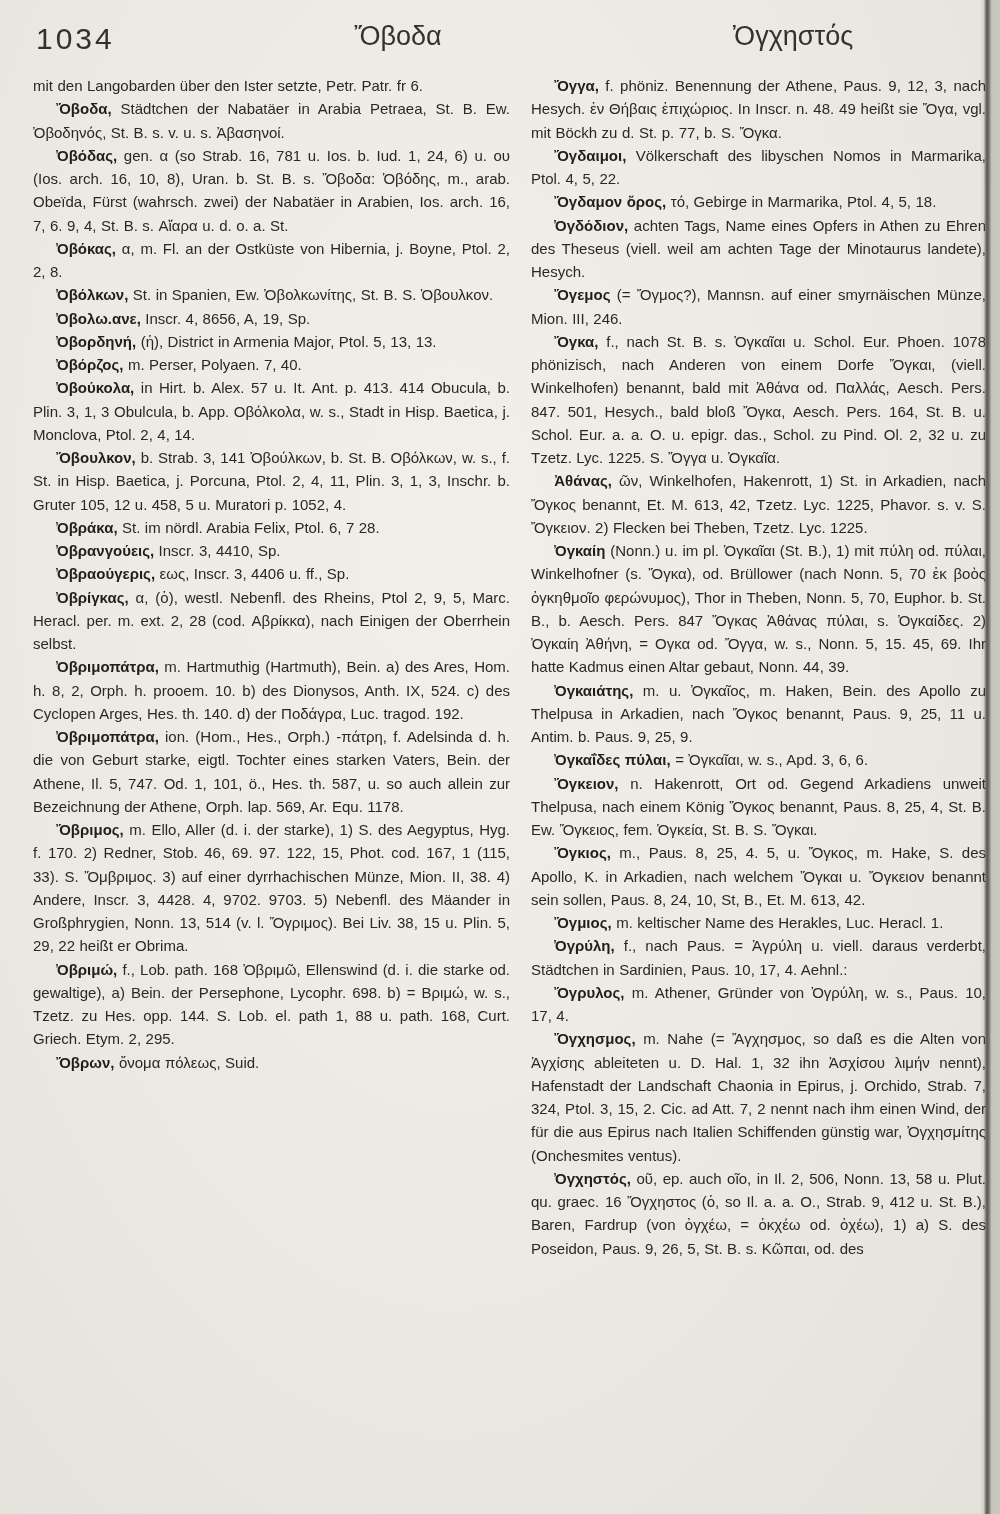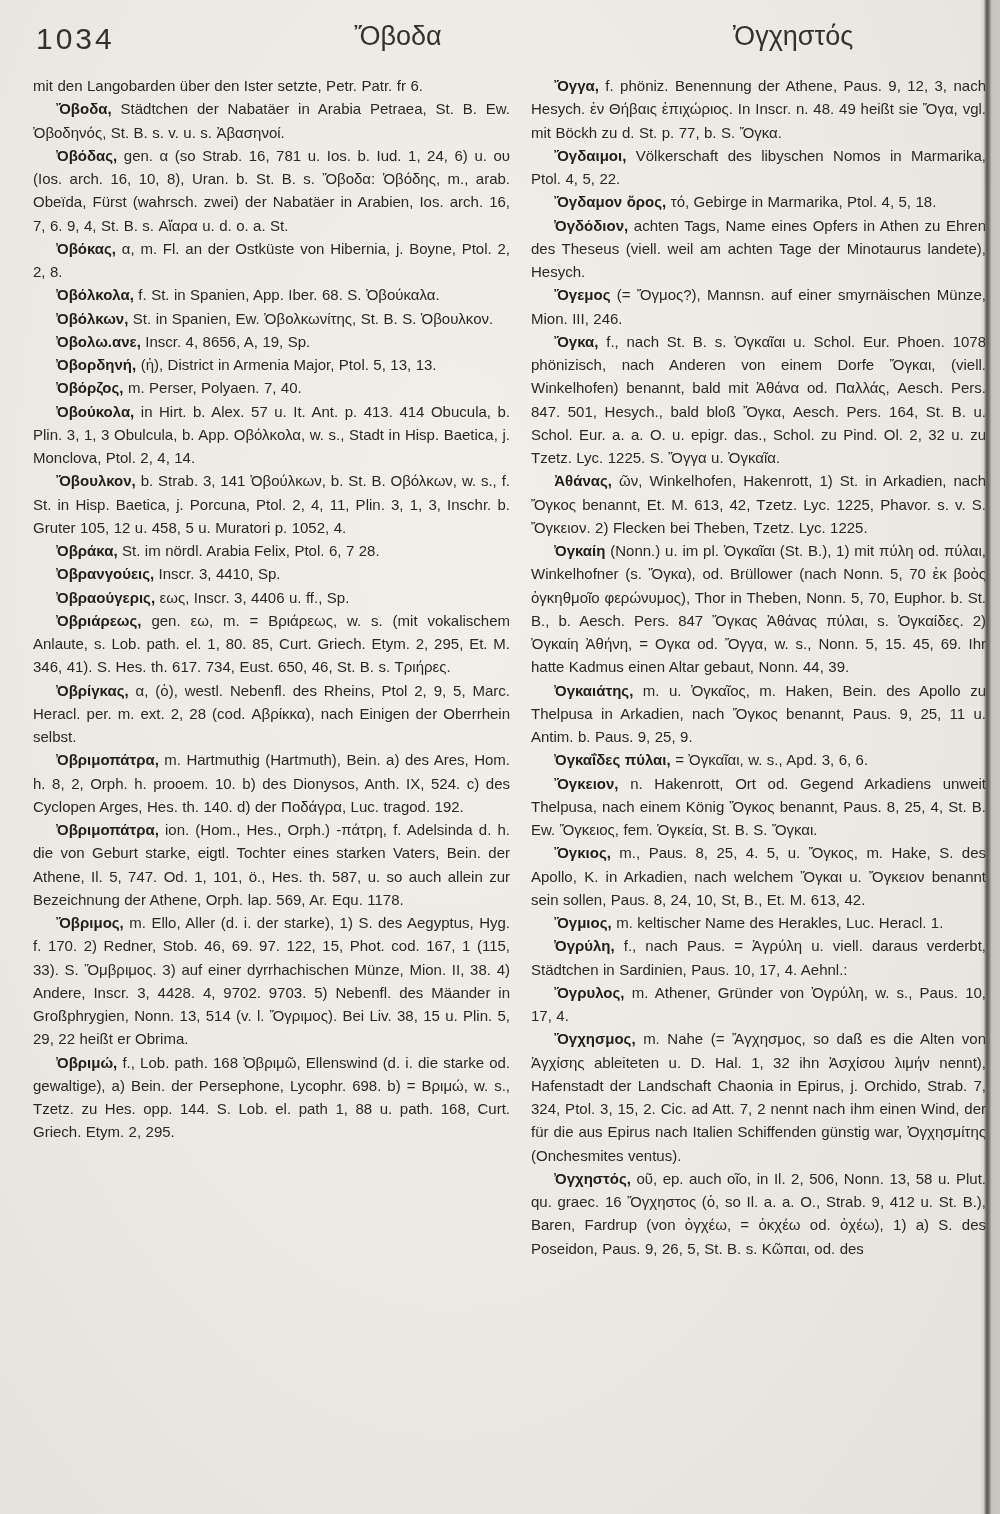--- a/index.html
+++ b/index.html
@@ -56,36 +56,35 @@
 
 <div class="sheet">
   <div class="pagenum">1034</div>
   <div class="colhead left">Ὄβοδα</div>
   <div class="colhead right">Ὀγχηστός</div>
   <div class="col colL" id="col-left">
       <p class="entry cont"><span>mit den Langobarden über den Ister setzte, Petr. Patr. fr 6.</span></p>
       <p class="entry"><span class="head">Ὄβοδα,</span> <span>Städtchen der Nabatäer in Arabia Petraea, St. B. Ew. Ὀβοδηνός, St. B. s. v. u. s. Ἀβασηνοί.</span></p>
       <p class="entry"><span class="head">Ὀβόδας,</span> <span>gen. α (so Strab. 16, 781 u. Ios. b. Iud. 1, 24, 6) u. ου (Ios. arch. 16, 10, 8), Uran. b. St. B. s. Ὄβοδα: Ὀβόδης, m., arab. Obeïda, Fürst (wahrsch. zwei) der Nabatäer in Arabien, Ios. arch. 16, 7, 6. 9, 4, St. B. s. Αἴαρα u. d. o. a. St.</span></p>
       <p class="entry"><span class="head">Ὀβόκας,</span> <span>α, m. Fl. an der Ostküste von Hibernia, j. Boyne, Ptol. 2, 2, 8.</span></p>
-      <p class="entry"><span class="head">Ὀβόλκολα,</span> <span>f. St. in Spanien, App. Iber. 68. S. Ὀβούκαλα.</span></p>
       <p class="entry"><span class="head">Ὀβόλκων,</span> <span>St. in Spanien, Ew. Ὀβολκωνίτης, St. B. S. Ὀβουλκον.</span></p>
       <p class="entry"><span class="head">Ὀβολω.ανε,</span> <span>Inscr. 4, 8656, A, 19, Sp.</span></p>
       <p class="entry"><span class="head">Ὀβορδηνή,</span> <span>(ἡ), District in Armenia Major, Ptol. 5, 13, 13.</span></p>
       <p class="entry"><span class="head">Ὀβόρζος,</span> <span>m. Perser, Polyaen. 7, 40.</span></p>
       <p class="entry"><span class="head">Ὀβούκολα,</span> <span>in Hirt. b. Alex. 57 u. It. Ant. p. 413. 414 Obucula, b. Plin. 3, 1, 3 Obulcula, b. App. Οβόλκολα, w. s., Stadt in Hisp. Baetica, j. Monclova, Ptol. 2, 4, 14.</span></p>
       <p class="entry"><span class="head">Ὄβουλκον,</span> <span>b. Strab. 3, 141 Ὀβούλκων, b. St. B. Οβόλκων, w. s., f. St. in Hisp. Baetica, j. Porcuna, Ptol. 2, 4, 11, Plin. 3, 1, 3, Inschr. b. Gruter 105, 12 u. 458, 5 u. Muratori p. 1052, 4.</span></p>
       <p class="entry"><span class="head">Ὀβράκα,</span> <span>St. im nördl. Arabia Felix, Ptol. 6, 7 28.</span></p>
       <p class="entry"><span class="head">Ὀβρανγούεις,</span> <span>Inscr. 3, 4410, Sp.</span></p>
       <p class="entry"><span class="head">Ὀβραούγερις,</span> <span>εως, Inscr. 3, 4406 u. ff., Sp.</span></p>
-      <p class="entry"><span class="head">Ὀβριάρεως,</span> <span>gen. εω, m. = Βριάρεως, w. s. (mit vokalischem Anlaute, s. Lob. path. el. 1, 80. 85, Curt. Griech. Etym. 2, 295, Et. M. 346, 41). S. Hes. th. 617. 734, Eust. 650, 46, St. B. s. Τριήρες.</span></p>
       <p class="entry"><span class="head">Ὀβρίγκας,</span> <span>α, (ὁ), westl. Nebenfl. des Rheins, Ptol 2, 9, 5, Marc. Heracl. per. m. ext. 2, 28 (cod. Αβρίκκα), nach Einigen der Oberrhein selbst.</span></p>
       <p class="entry"><span class="head">Ὀβριμοπάτρα,</span> <span>m. Hartmuthig (Hartmuth), Bein. a) des Ares, Hom. h. 8, 2, Orph. h. prooem. 10. b) des Dionysos, Anth. IX, 524. c) des Cyclopen Arges, Hes. th. 140. d) der Ποδάγρα, Luc. tragod. 192.</span></p>
       <p class="entry"><span class="head">Ὀβριμοπάτρα,</span> <span>ion. (Hom., Hes., Orph.) -πάτρη, f. Adelsinda d. h. die von Geburt starke, eigtl. Tochter eines starken Vaters, Bein. der Athene, Il. 5, 747. Od. 1, 101, ö., Hes. th. 587, u. so auch allein zur Bezeichnung der Athene, Orph. lap. 569, Ar. Equ. 1178.</span></p>
       <p class="entry"><span class="head">Ὄβριμος,</span> <span>m. Ello, Aller (d. i. der starke), 1) S. des Aegyptus, Hyg. f. 170. 2) Redner, Stob. 46, 69. 97. 122, 15, Phot. cod. 167, 1 (115, 33). S. Ὄμβριμος. 3) auf einer dyrrhachischen Münze, Mion. II, 38. 4) Andere, Inscr. 3, 4428. 4, 9702. 9703. 5) Nebenfl. des Mäander in Großphrygien, Nonn. 13, 514 (v. l. Ὄγριμος). Bei Liv. 38, 15 u. Plin. 5, 29, 22 heißt er Obrima.</span></p>
       <p class="entry"><span class="head">Ὀβριμώ,</span> <span>f., Lob. path. 168 Ὀβριμῶ, Ellenswind (d. i. die starke od. gewaltige), a) Bein. der Persephone, Lycophr. 698. b) = Βριμώ, w. s., Tzetz. zu Hes. opp. 144. S. Lob. el. path 1, 88 u. path. 168, Curt. Griech. Etym. 2, 295.</span></p>
+      <p class="entry"><span class="head">Ὄβρων,</span> <span>ὄνομα πόλεως, Suid.</span></p>
     </div>
   <div class="col colR" id="col-right">
       <p class="entry"><span class="head">Ὄγγα,</span> <span>f. phöniz. Benennung der Athene, Paus. 9, 12, 3, nach Hesych. ἐν Θήβαις ἐπιχώριος. In Inscr. n. 48. 49 heißt sie Ὄγα, vgl. mit Böckh zu d. St. p. 77, b. S. Ὄγκα.</span></p>
       <p class="entry"><span class="head">Ὄγδαιμοι,</span> <span>Völkerschaft des libyschen Nomos in Marmarika, Ptol. 4, 5, 22.</span></p>
       <p class="entry"><span class="head">Ὄγδαμον ὄρος,</span> <span>τό, Gebirge in Marmarika, Ptol. 4, 5, 18.</span></p>
       <p class="entry"><span class="head">Ὀγδόδιον,</span> <span>achten Tags, Name eines Opfers in Athen zu Ehren des Theseus (viell. weil am achten Tage der Minotaurus landete), Hesych.</span></p>
       <p class="entry"><span class="head">Ὄγεμος</span> <span>(= Ὄγμος?), Mannsn. auf einer smyrnäischen Münze, Mion. III, 246.</span></p>
       <p class="entry"><span class="head">Ὄγκα,</span> <span>f., nach St. B. s. Ὀγκαῖαι u. Schol. Eur. Phoen. 1078 phönizisch, nach Anderen von einem Dorfe Ὄγκαι, (viell. Winkelhofen) benannt, bald mit Ἀθάνα od. Παλλάς, Aesch. Pers. 847. 501, Hesych., bald bloß Ὄγκα, Aesch. Pers. 164, St. B. u. Schol. Eur. a. a. O. u. epigr. das., Schol. zu Pind. Ol. 2, 32 u. zu Tzetz. Lyc. 1225. S. Ὄγγα u. Ὀγκαῖα.</span></p>
       <p class="entry"><span class="head">Ἀθάνας,</span> <span>ῶν, Winkelhofen, Hakenrott, 1) St. in Arkadien, nach Ὄγκος benannt, Et. M. 613, 42, Tzetz. Lyc. 1225, Phavor. s. v. S. Ὄγκειον. 2) Flecken bei Theben, Tzetz. Lyc. 1225.</span></p>
       <p class="entry"><span class="head">Ὀγκαίη</span> <span>(Nonn.) u. im pl. Ὀγκαῖαι (St. B.), 1) mit πύλη od. πύλαι, Winkelhofner (s. Ὄγκα), od. Brüllower (nach Nonn. 5, 70 ἐκ βοὸς ὀγκηθμοῖο φερώνυμος), Thor in Theben, Nonn. 5, 70, Euphor. b. St. B., b. Aesch. Pers. 847 Ὄγκας Ἀθάνας πύλαι, s. Ὀγκαίδες. 2) Ὀγκαίη Ἀθήνη, = Ογκα od. Ὄγγα, w. s., Nonn. 5, 15. 45, 69. Ihr hatte Kadmus einen Altar gebaut, Nonn. 44, 39.</span></p>

